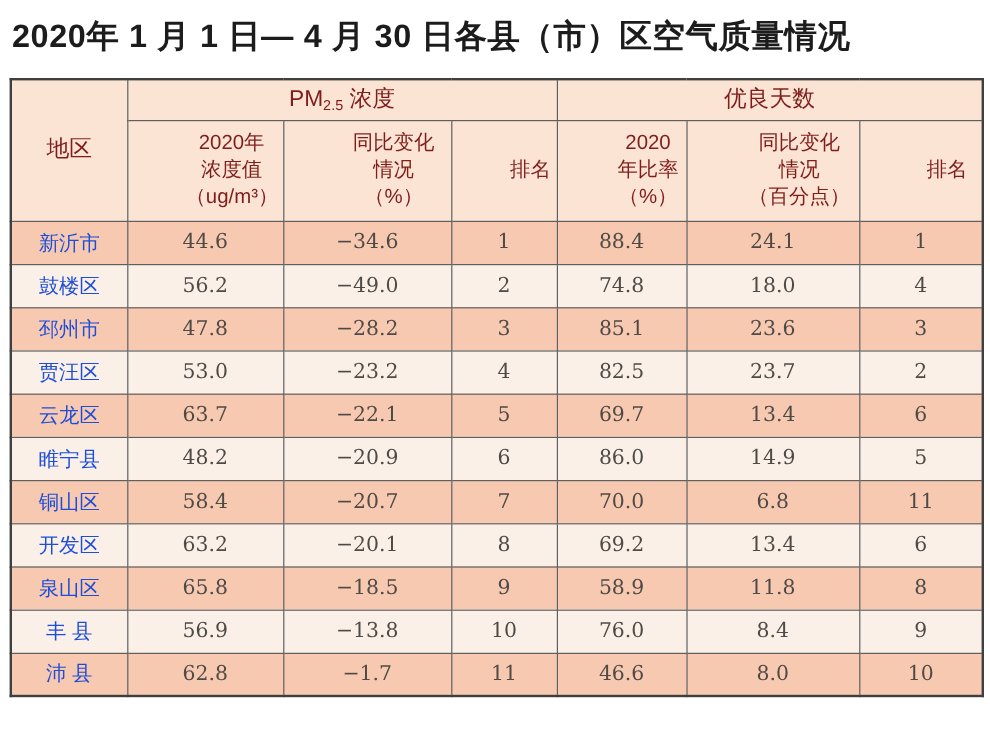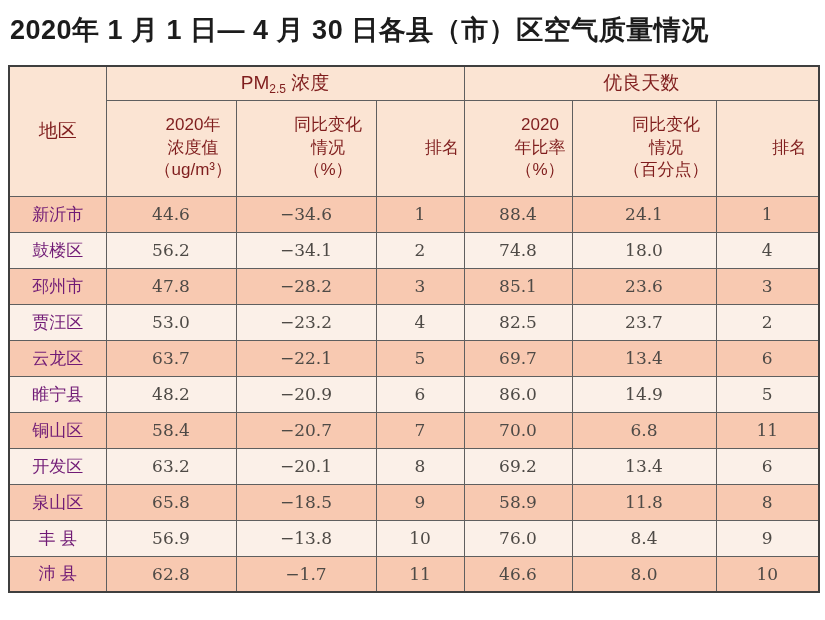--- a/index.html
+++ b/index.html
@@ -40,35 +40,35 @@
   }
   thead th {
     background: #fbe4d3;
     color: #7f1d1d;
     font-weight: normal;
     font-size: 18px;
     white-space: pre-line;
     line-height: 1.35;
   }
   thead tr.group-row th { height: 34px; font-size: 19px; }
-  thead tr.sub-row th { height: 96px; font-size: 17px; padding-left: 48px; }
+  thead tr.sub-row th { height: 84px; font-size: 17px; padding-left: 48px; }
   thead sub {
     font-size: 12px;
     vertical-align: -4px;
     line-height: 0;
   }
   tbody td {
     height: 36px;
     font-family: "DejaVu Serif", serif;
     font-size: 17px;
     color: #4e4a46;
   }
   tbody td.region {
     font-family: "Liberation Sans", sans-serif;
-    color: #701a75;
+    color: #1d4ed8;
     font-size: 17px;
   }
   tbody tr:nth-child(odd) td { background: #f8c9b1; }
   tbody tr:nth-child(even) td { background: #fbf0e8; }
   .footnote {
     margin: 15px 0 0 2px;
     font-size: 19px;
     color: #111111;
     font-family: "Liberation Serif", serif;
     letter-spacing: 0.5px;
@@ -120,21 +120,21 @@
     <td>44.6</td>
     <td>−34.6</td>
     <td>1</td>
     <td>88.4</td>
     <td>24.1</td>
     <td>1</td>
   </tr>
         <tr>
     <td class="region">鼓楼区</td>
     <td>56.2</td>
-    <td>−34.1</td>
+    <td>−49.0</td>
     <td>2</td>
     <td>74.8</td>
     <td>18.0</td>
     <td>4</td>
   </tr>
         <tr>
     <td class="region">邳州市</td>
     <td>47.8</td>
     <td>−28.2</td>
     <td>3</td>

